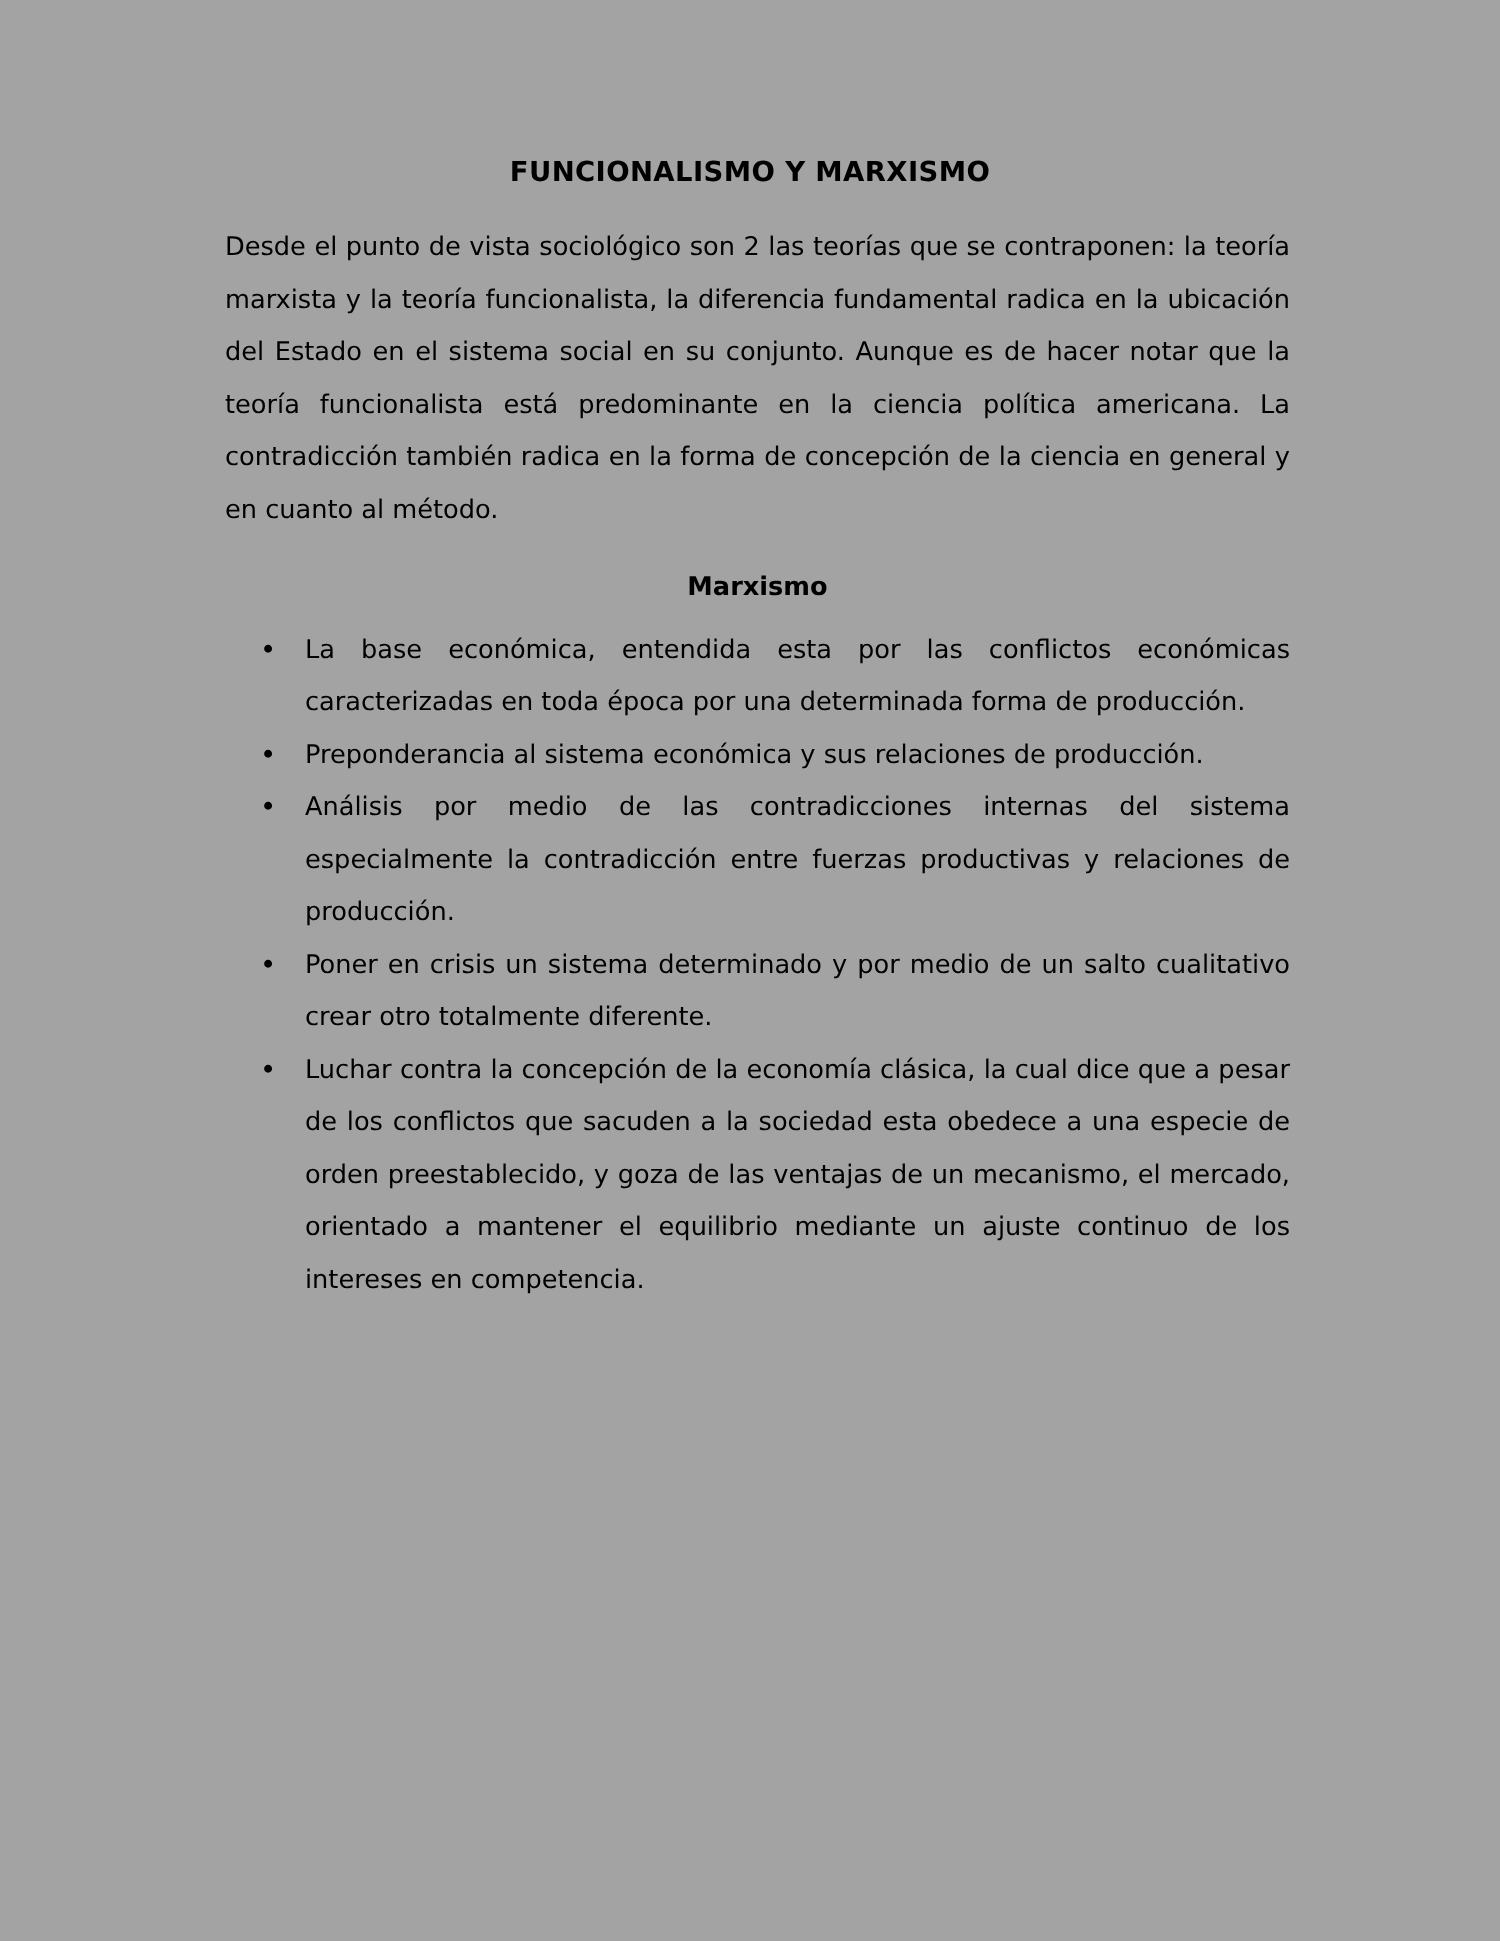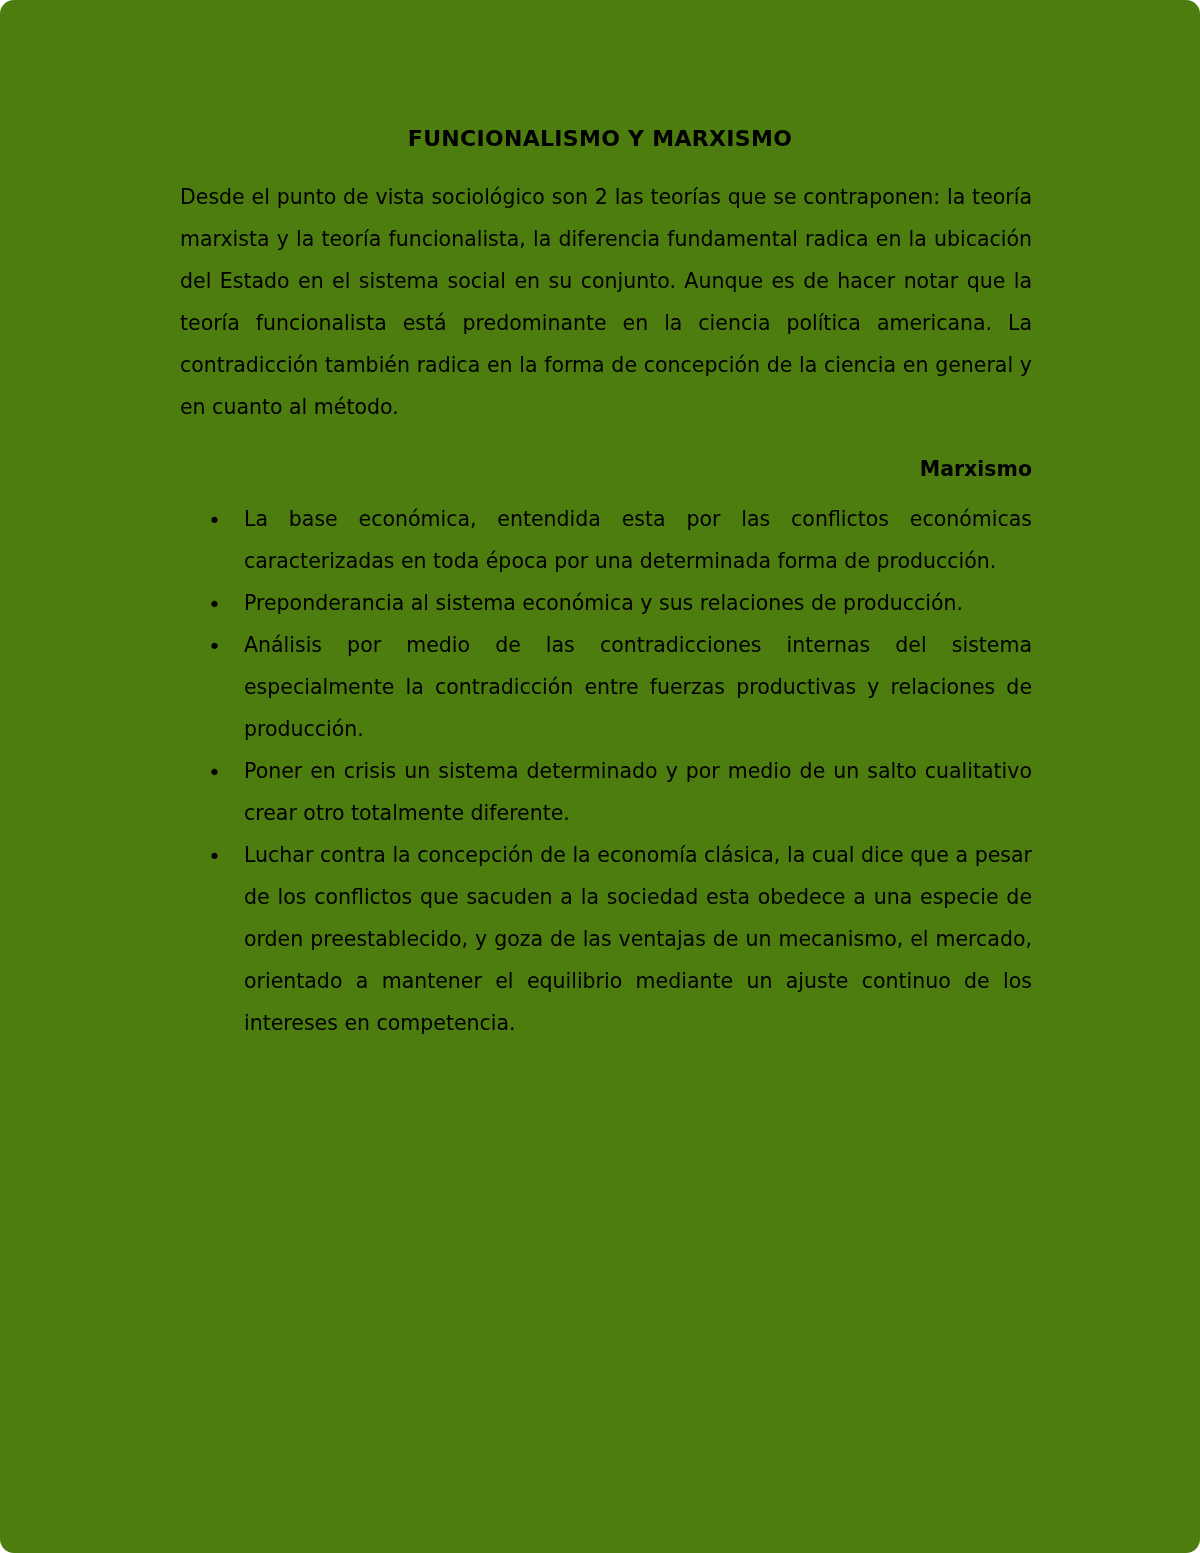--- a/index.html
+++ b/index.html
@@ -12,22 +12,21 @@
     height: 1553px;
     font-family: "DejaVu Sans", sans-serif;
     color: #000000;
     overflow: hidden;
   }
   .page {
     box-sizing: border-box;
     width: 1200px;
     height: 1553px;
     padding: 125px 168px 0 168px;
-    background: #4d7c0f;
-    border-radius: 14px;
+    background: #a3a3a3;
   }
   .doc-title {
     text-align: center;
     font-size: 22px;
     font-weight: bold;
     letter-spacing: 0.3px;
     margin: 0 0 22px 0;
     line-height: 1.3;
   }
   .para {
@@ -35,21 +34,21 @@
     line-height: 2.05;
     text-align: justify;
     text-justify: inter-word;
     margin: 0 0 20px 12px;
   }
   .subhead {
     font-size: 20.5px;
     font-weight: bold;
     line-height: 2.05;
     margin: 0 0 8px 12px;
-    text-align: right;
+    text-align: center;
   }
   ul.bullets {
     list-style: none;
     margin: 0;
     padding: 0 0 0 40px;
   }
   ul.bullets li {
     position: relative;
     font-size: 20.5px;
     line-height: 2.05;

